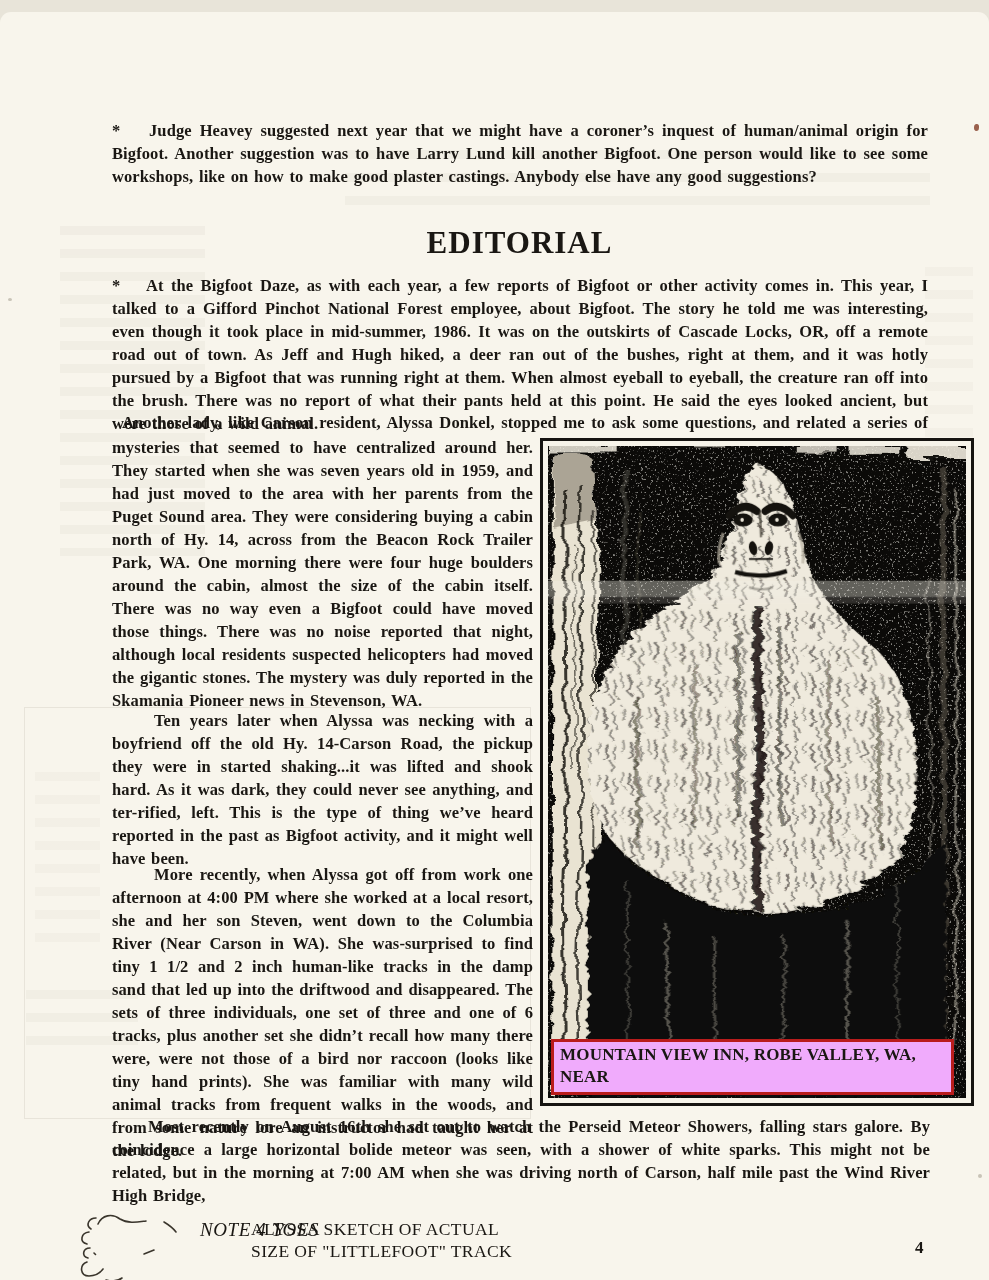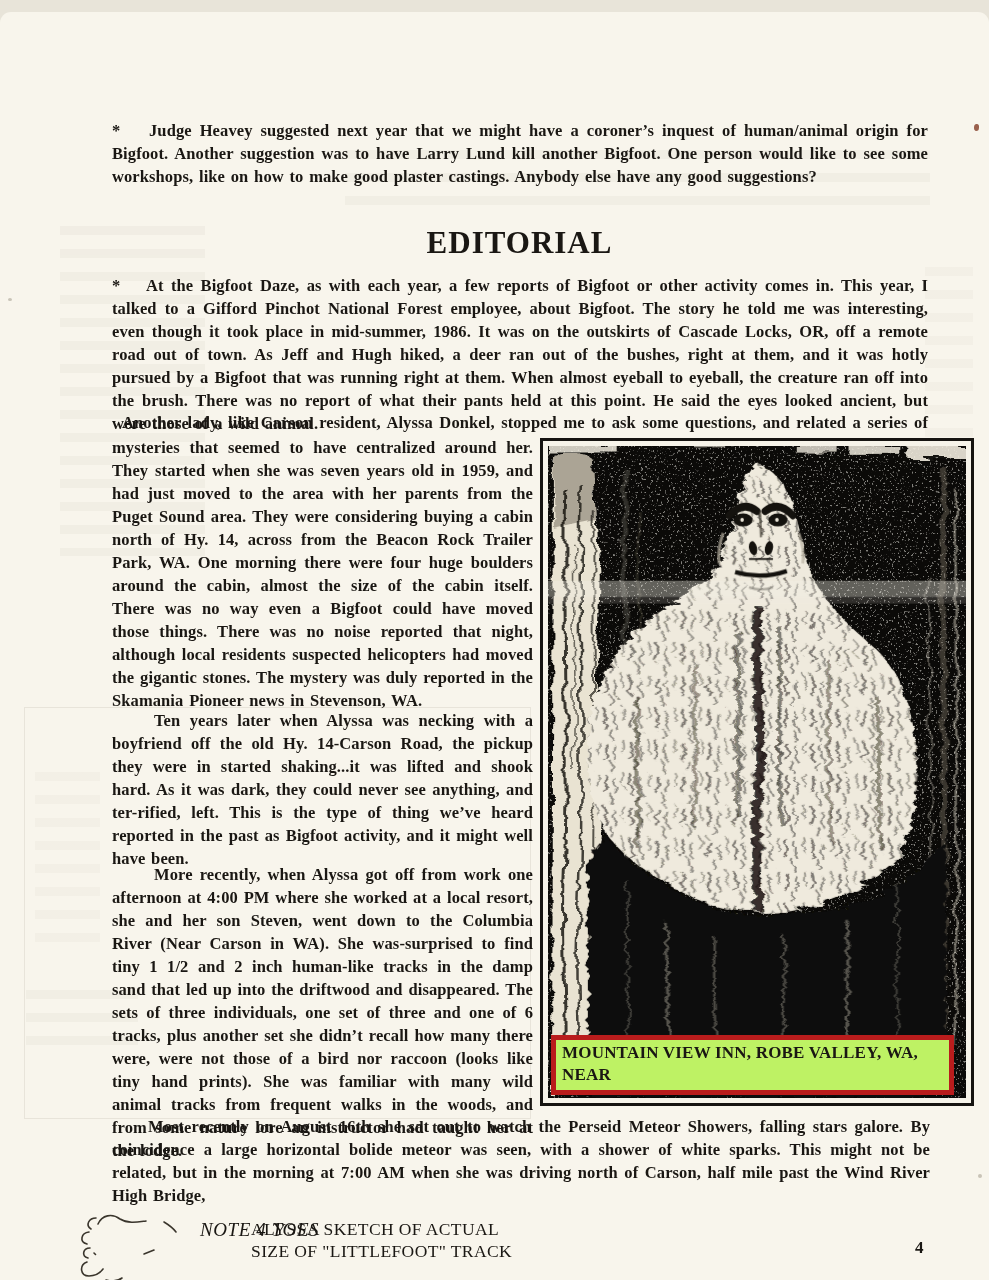--- a/index.html
+++ b/index.html
@@ -25,21 +25,21 @@
   .indent36{ text-indent:36px; }
   
   #photo-frame{
     position:absolute;left:540px;top:426px;width:434px;height:668px;
     border:3px solid #161411;background:#f6f3e9;padding:5px;box-sizing:border-box;
   }
   #photo-art{position:relative;width:100%;height:100%;background:#0b0a08;}
   #photo-art svg{position:absolute;left:0;top:0;width:100%;height:100%;}
   #photo-caption{
     position:absolute;left:3px;right:12px;bottom:3px;
-    background:#bef264;border:5px solid #b91c1c;
+    background:#f0abfc;border:3px solid #b91c1c;
     padding:2px 6px 4px;font-size:17px;line-height:22px;font-weight:bold;
     letter-spacing:.2px;
   }
   
   .ghost{
     position:absolute;pointer-events:none;filter:blur(.7px);
     background:repeating-linear-gradient(180deg,
       rgba(122,112,94,.55) 0 9px, rgba(122,112,94,0) 9px 23px);
     opacity:.10;
   }

